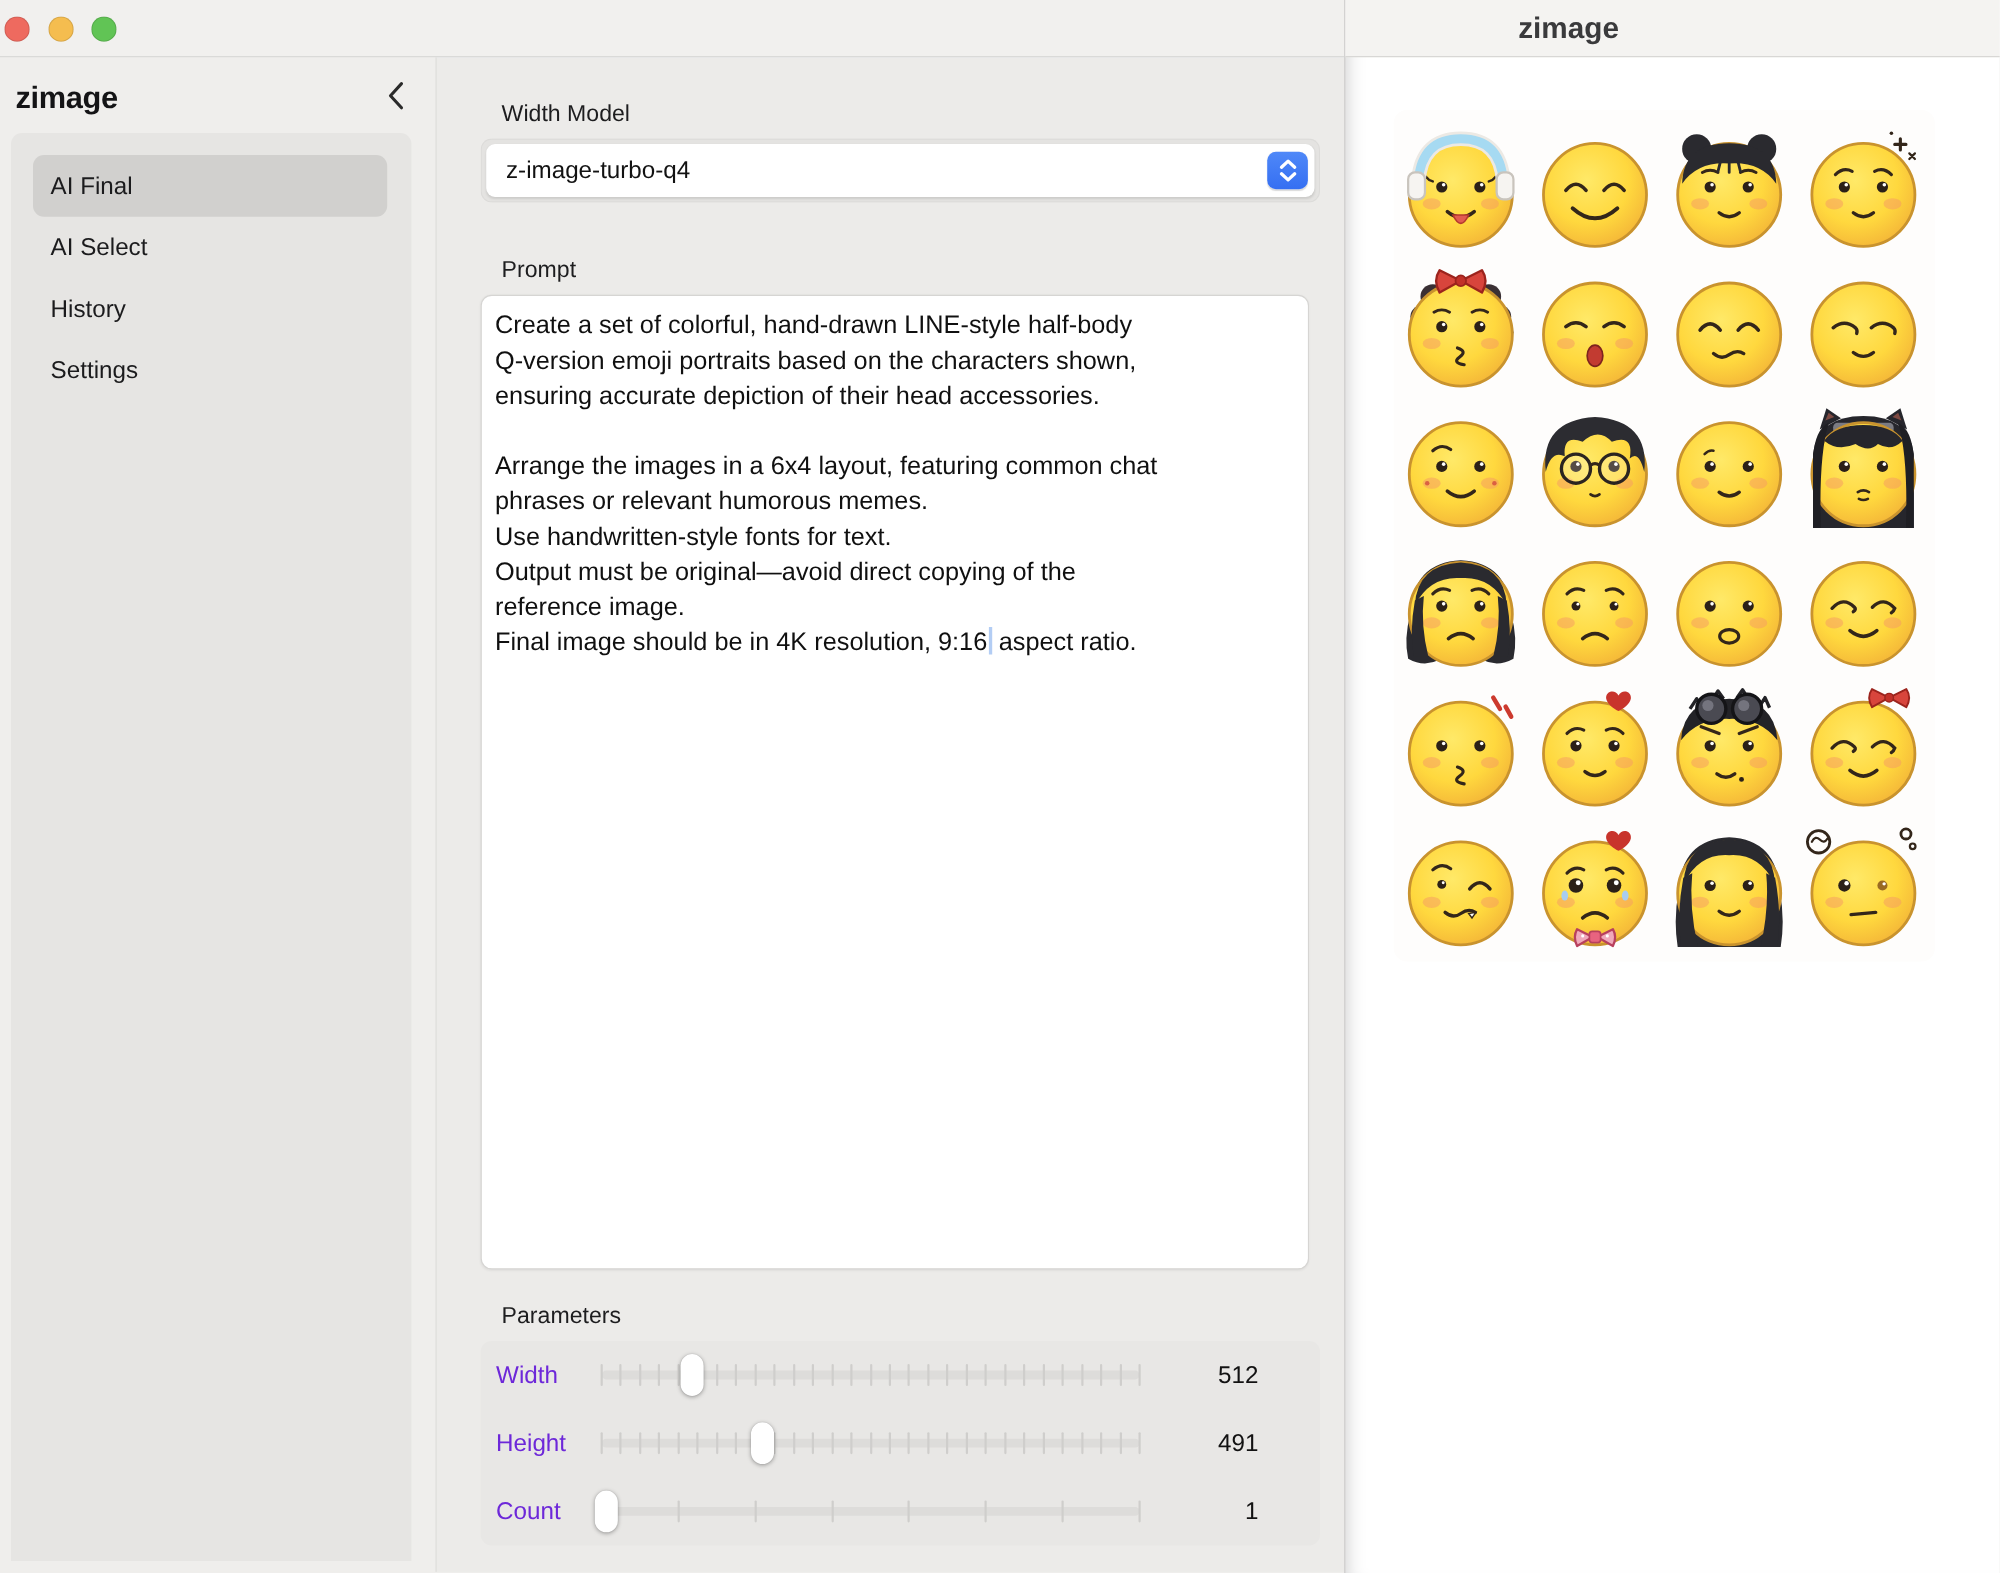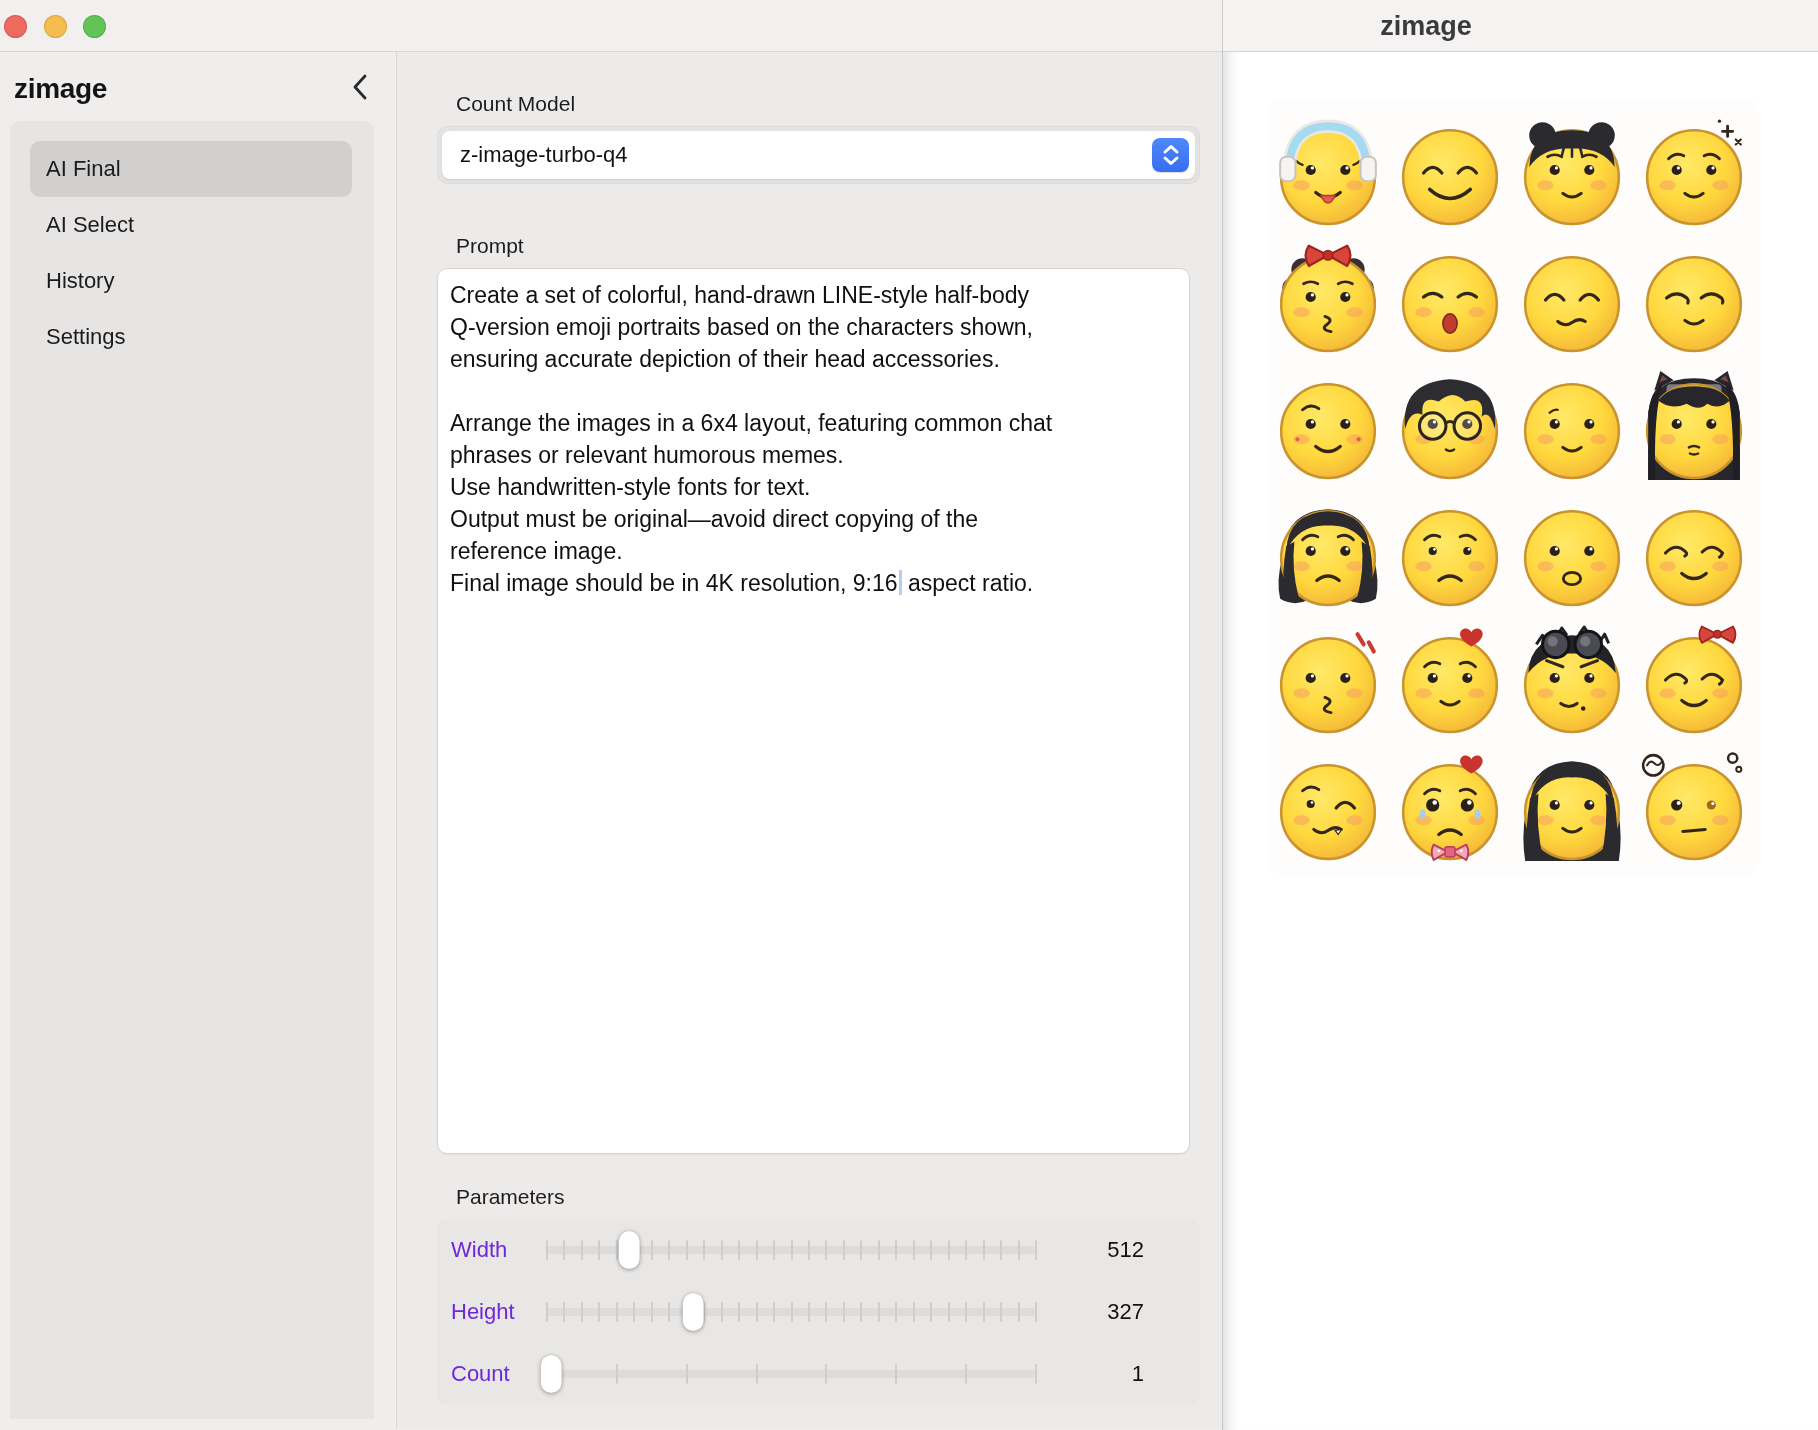--- a/index.html
+++ b/index.html
@@ -99,21 +99,21 @@
       </div>
       <nav class="nav-box">
         <div class="nav-item selected">AI Final</div>
         <div class="nav-item">AI Select</div>
         <div class="nav-item">History</div>
         <div class="nav-item">Settings</div>
       </nav>
     </div>
 
     <div class="main">
-      <div class="field-label">Count Model</div>
+      <div class="field-label">Width Model</div>
 
       <div class="select-well">
         <div class="model-select">
           <span class="model-select-value">z-image-turbo-q4</span>
           <span class="stepper">
             <svg width="22" height="24" viewBox="0 0 22 24">
               <path d="M5 9 L11 3.5 L17 9" fill="none" stroke="#ffffff" stroke-width="3" stroke-linecap="round" stroke-linejoin="round"></path>
               <path d="M5 15 L11 20.5 L17 15" fill="none" stroke="#ffffff" stroke-width="3" stroke-linecap="round" stroke-linejoin="round"></path>
             </svg>
           </span>
@@ -199,21 +199,21 @@
               <div class="tick" style="left:75%"></div>
               <div class="tick" style="left:78.57142857142857%"></div>
               <div class="tick" style="left:82.14285714285714%"></div>
               <div class="tick" style="left:85.71428571428571%"></div>
               <div class="tick" style="left:89.28571428571429%"></div>
               <div class="tick" style="left:92.85714285714286%"></div>
               <div class="tick" style="left:96.42857142857143%"></div>
               <div class="tick" style="left:100%"></div>
               <div class="slider-thumb" style="left:29%"></div>
             </div>
-          <span class="slider-value">327</span>
+          <span class="slider-value">491</span>
         </div>
         <div class="slider-row">
           <span class="slider-label">Count</span>
           <div class="slider-track-wrap">
               <div class="slider-track"></div>
               <div class="tick" style="left:0%"></div>
               <div class="tick" style="left:14.285714285714285%"></div>
               <div class="tick" style="left:28.57142857142857%"></div>
               <div class="tick" style="left:42.857142857142854%"></div>
               <div class="tick" style="left:57.14285714285714%"></div>

